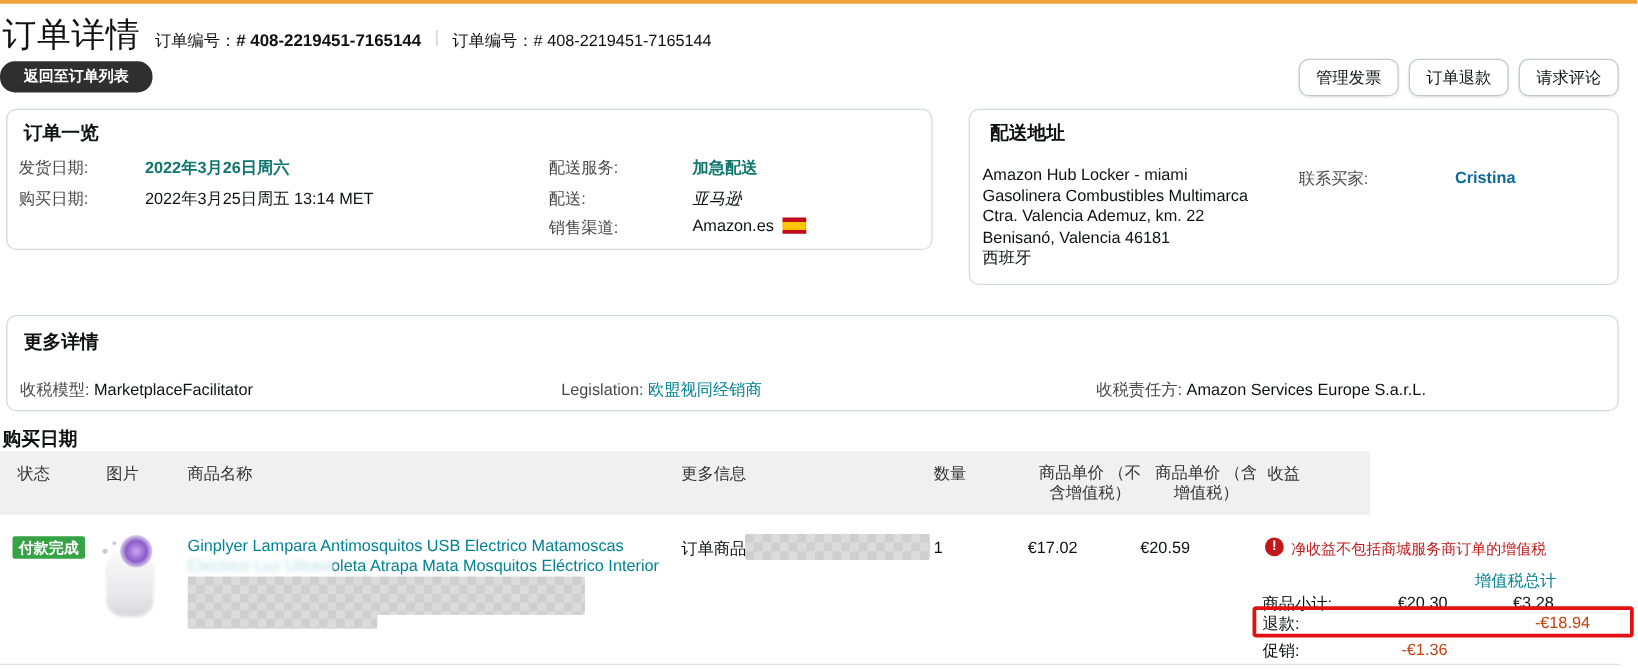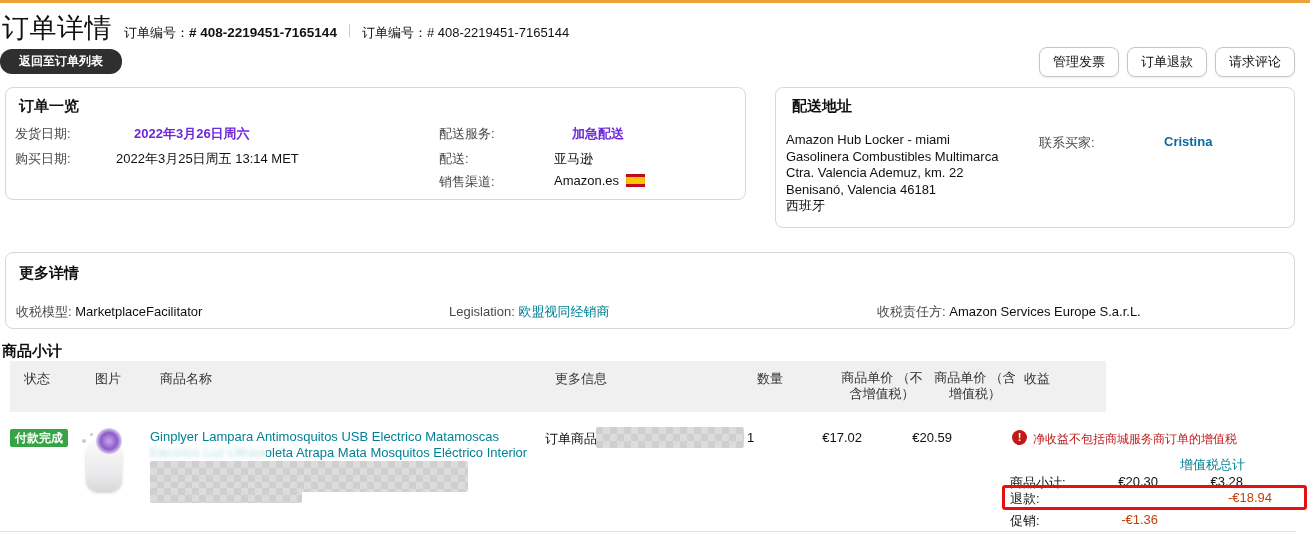--- a/index.html
+++ b/index.html
@@ -27,33 +27,33 @@
   .btn {
     background:#fff; border:1px solid #c2c7cc; border-radius:8px;
     padding:5px 13px; font-size:13px; color:#0f1111; font-family:inherit;
     box-shadow:0 1px 2px rgba(15,17,17,.08); cursor:pointer; white-space:nowrap;
   }
 
   .panel { background:#fff; border:1px solid #d5d9d9; border-radius:8px; }
   .panel-title { position:absolute; font-size:15px; font-weight:700; color:#0f1111; }
   .lbl { color:#4a4a4a; }
   .val { color:#0f1111; }
-  .orange { color:#6d28d9; font-weight:700;margin-left:18px; }
+  .orange { color:#0f766e; font-weight:700; }
   .teal { color:#008296; }
   .buyer { color:#0e6a9e; font-weight:700; }
   a.link { text-decoration:none; cursor:pointer; }
 
   .flag-es {
     display:inline-block; width:19px; height:13px; margin-left:7px; vertical-align:-2px;
     background:linear-gradient(180deg,#c60b1e 0 25%,#ffc400 25% 75%,#c60b1e 75% 100%);
     box-shadow:0 0 0 1px rgba(0,0,0,.08) inset;
   }
 
   .section-title { font-size:15px; font-weight:700; color:#0f1111; }
-  .thead-band { left:10px; top:361px; width:1096px; height:51px; background:#f0f0f0; }
+  .thead-band { left:0; top:361px; width:1096px; height:51px; background:#f0f0f0; }
   .th { position:absolute; color:#333; font-size:13px; }
   .th-center { text-align:center; line-height:16px; }
   .num-right { text-align:right; }
 
   .status-badge {
     background:#36a345; color:#fff; font-size:12px; font-weight:700;
     padding:2px 5px; border-radius:2px; white-space:nowrap;
   }
 
   .lamp { left:76px; top:427px; width:56px; height:68px; }
@@ -125,21 +125,21 @@
 
   <div class="abs panel" style="left:5px; top:87px; width:741px; height:113px;">
     <div class="panel-title" style="left:13px; top:9px;">订单一览</div>
     <div class="abs lbl" style="left:9px; top:37px;">发货日期:</div>
     <div class="abs orange" style="left:110px; top:37px;">2022年3月26日周六</div>
     <div class="abs lbl" style="left:9px; top:62px;">购买日期:</div>
     <div class="abs val" style="left:110px; top:62px;">2022年3月25日周五 13:14 MET</div>
     <div class="abs lbl" style="left:433px; top:37px;">配送服务:</div>
     <div class="abs orange" style="left:548px; top:37px;">加急配送</div>
     <div class="abs lbl" style="left:433px; top:62px;">配送:</div>
-    <div class="abs val" style="left:548px; top:62px;">亚马逊</div>
+    <div class="abs val" style="left:548px; top:62px;font-style:italic;">亚马逊</div>
     <div class="abs lbl" style="left:433px; top:85px;">销售渠道:</div>
     <div class="abs val" style="left:548px; top:85px;">
       <span>Amazon.es</span><span class="flag-es"></span>
     </div>
   </div>
 
   <div class="abs panel" style="left:775px; top:87px; width:520px; height:141px;">
     <div class="panel-title" style="left:16px; top:9px;">配送地址</div>
     <div class="abs val" style="left:10px; top:44px; line-height:16.5px;">
       <div>Amazon Hub Locker - miami</div>
@@ -161,21 +161,21 @@
     <div class="abs" style="left:443px; top:50px;">
       <span class="lbl">Legislation:</span>
       <a class="teal link">欧盟视同经销商</a>
     </div>
     <div class="abs" style="left:871px; top:50px;">
       <span class="lbl">收税责任方:</span>
       <span class="val">Amazon Services Europe S.a.r.L.</span>
     </div>
   </div>
 
-  <div class="abs section-title" style="left:2px; top:342px;">商品小计</div>
+  <div class="abs section-title" style="left:2px; top:342px;">购买日期</div>
 
   <div class="abs thead-band">
     <span class="th" style="left:14px;  top:9px;">状态</span>
     <span class="th" style="left:85px;  top:9px;">图片</span>
     <span class="th" style="left:150px; top:9px;">商品名称</span>
     <span class="th" style="left:545px; top:9px;">更多信息</span>
     <span class="th" style="left:747px; top:9px;">数量</span>
     <span class="th th-center" style="left:920px; top:9px; width:90px;">
       <span>商品单价</span>
       <span>（含增值税）</span>

